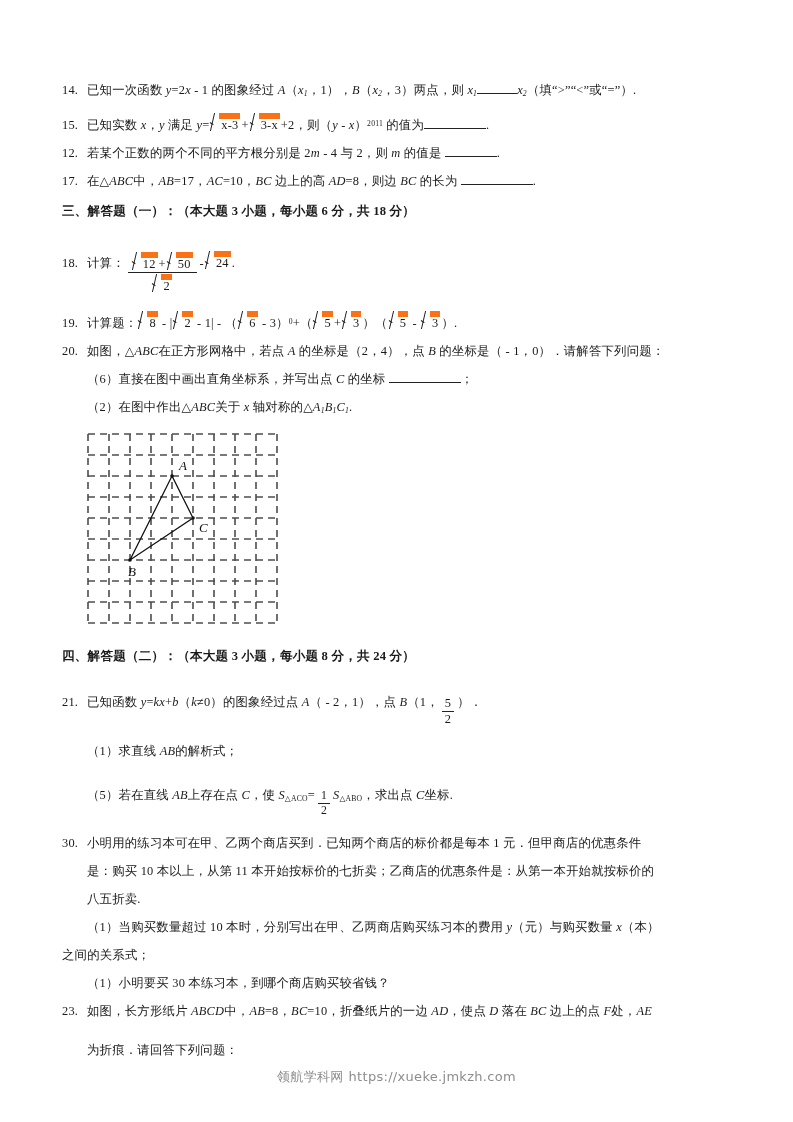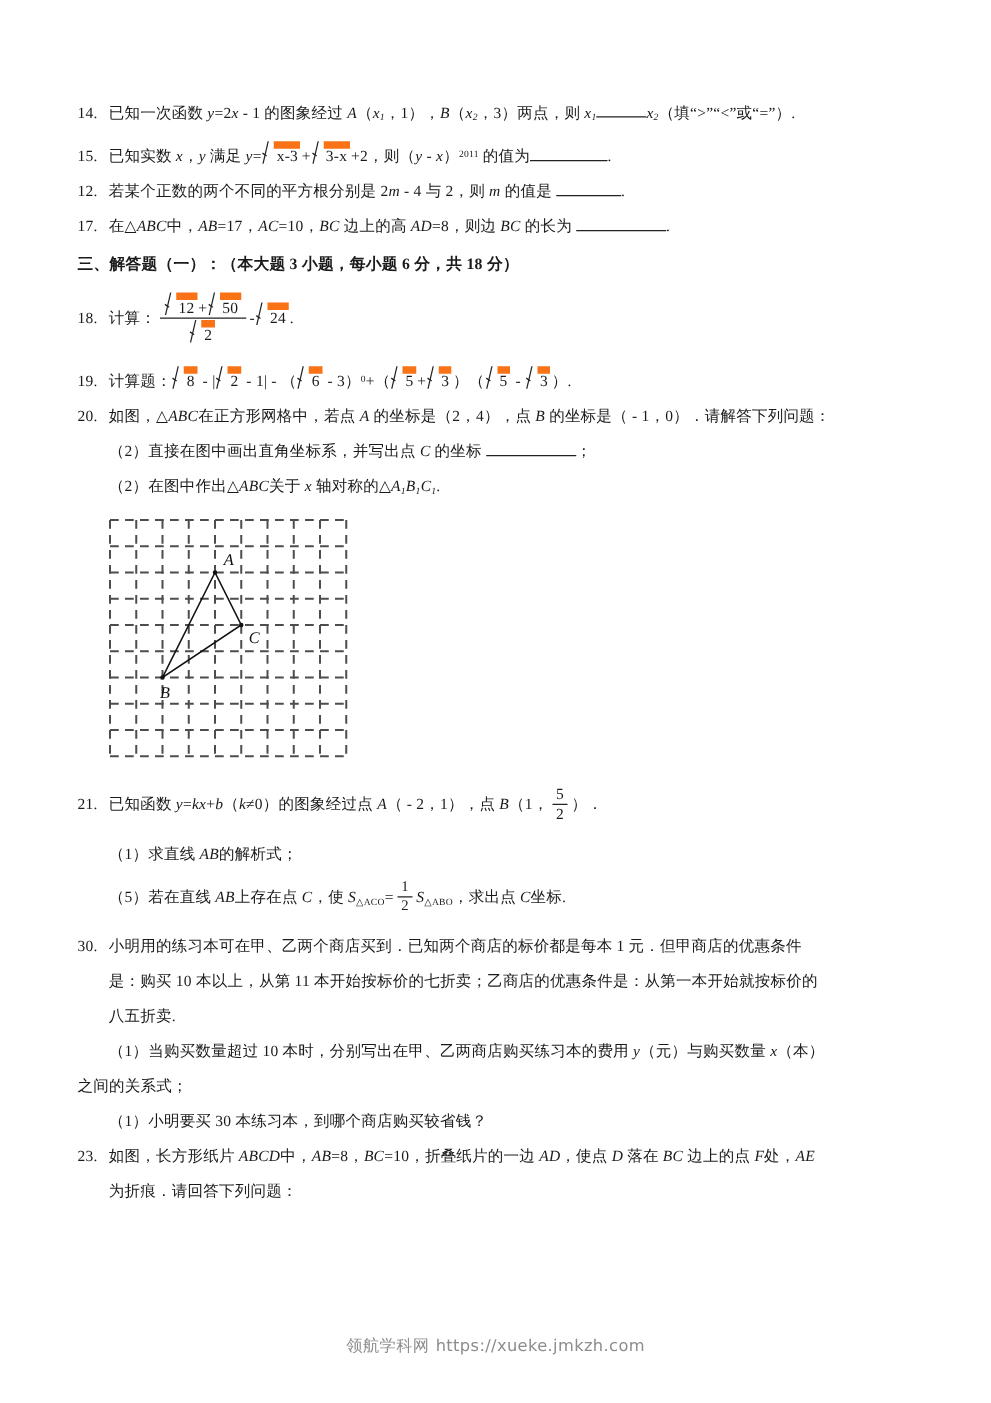--- a/index.html
+++ b/index.html
@@ -125,21 +125,21 @@
   
   .frac {
     display: inline-flex;
     flex-direction: column;
     vertical-align: middle;
     text-align: center;
     margin: 0 3px;
     position: relative;
     top: -.1em;
   }
-  .frac > .num { padding: 0 3px 1px 3px; }
+  .frac > .num { padding: 0 3px 1px 3px; margin-top: 18px; }
   .frac > .den { border-top: 1px solid #222; padding: 1px 3px 0 3px; }
 
   .frac-sm { font-size: .95em; }
 
   
   .figure-wrap {
     position: relative;
     margin: 4px 0 18px 22px;
     width: 200px;
     height: 200px;
@@ -198,21 +198,21 @@
     <div class="q">
       <span class="qnum">19.</span>
       <span class="qbody"><span>计算题：</span><span class="rad"><span class="rbody">8</span></span><span> - |</span><span class="rad"><span class="rbody">2</span></span><span> - 1| - （</span><span class="rad"><span class="rbody">6</span></span><span> - 3）</span><sup class="s">0</sup><span>+（</span><span class="rad"><span class="rbody">5</span></span><span>+</span><span class="rad"><span class="rbody">3</span></span><span>）（</span><span class="rad"><span class="rbody">5</span></span><span> - </span><span class="rad"><span class="rbody">3</span></span><span>）</span><span>.</span></span>
     </div>
 
     <div class="q">
       <span class="qnum">20.</span>
       <span class="qbody"><span>如图，△</span><i class="v">ABC</i><span>在正方形网格中，若点 </span><i class="v">A</i><span> 的坐标是（2，4），点 </span><i class="v">B</i><span> 的坐标是（ - 1，0）．请解答下列问题：</span></span>
     </div>
 
-    <div class="sub"><span>（2）直接在图中画出直角坐标系，并写出点 </span><i class="v">C</i><span> 的坐标 </span><span class="blank b-xl"></span><span>；</span></div>
+    <div class="sub"><span>（6）直接在图中画出直角坐标系，并写出点 </span><i class="v">C</i><span> 的坐标 </span><span class="blank b-xl"></span><span>；</span></div>
 
     <div class="sub"><span>（2）在图中作出△</span><i class="v">ABC</i><span>关于 </span><i class="v">x</i><span> 轴对称的△</span><i class="v">A</i><sub class="s">1</sub><i class="v">B</i><sub class="s">1</sub><i class="v">C</i><sub class="s">1</sub><span>.</span></div>
 
     <div class="figure-wrap">
       <svg width="200" height="200" viewBox="0 0 200 200">
         <g stroke="#4d4d4d" stroke-width="1.6" stroke-dasharray="7,5">
           <line x1="4" y1="4" x2="4" y2="193"></line>
           <line x1="25" y1="4" x2="25" y2="193"></line>
           <line x1="46" y1="4" x2="46" y2="193"></line>
           <line x1="67" y1="4" x2="67" y2="193"></line>
@@ -242,20 +242,21 @@
           <circle cx="109" cy="88" r="1.8"></circle>
         </g>
         <g fill="#111111" font-family="Liberation Serif, serif" font-style="italic" font-size="13">
           <text x="95" y="40">A</text>
           <text x="44" y="146">B</text>
           <text x="115" y="102">C</text>
         </g>
       </svg>
     </div>
 
+    <div class="sect">四、解答题（二）：（本大题 3 小题，每小题 8 分，共 24 分）</div>
 
     <div class="q" style="margin-bottom:18px;">
       <span class="qnum">21.</span>
       <span class="qbody"><span>已知函数 </span><i class="v">y</i><span>=</span><i class="v">k</i><i class="v">x</i><span>+</span><i class="v">b</i><span>（</span><i class="v">k</i><span>≠0）的图象经过点 </span><i class="v">A</i><span>（ - 2，1），点 </span><i class="v">B</i><span>（1，</span><span class="frac">
             <span class="num">5</span>
             <span class="den">2</span>
           </span><span>）．</span></span>
     </div>
 
     <div class="sub"><span>（1）求直线 </span><i class="v">AB</i><span>的解析式；</span></div>
@@ -269,21 +270,21 @@
       <span class="qnum">30.</span>
       <span class="qbody">小明用的练习本可在甲、乙两个商店买到．已知两个商店的标价都是每本 1 元．但甲商店的优惠条件</span>
     </div>
     <div class="plain indent-cont">是：购买 10 本以上，从第 11 本开始按标价的七折卖；乙商店的优惠条件是：从第一本开始就按标价的</div>
     <div class="plain indent-cont">八五折卖.</div>
 
     <div class="sub"><span>（1）当购买数量超过 10 本时，分别写出在甲、乙两商店购买练习本的费用 </span><i class="v">y</i><span>（元）与购买数量 </span><i class="v">x</i><span>（本）</span></div>
     <div class="plain">之间的关系式；</div>
     <div class="sub">（1）小明要买 30 本练习本，到哪个商店购买较省钱？</div>
 
-    <div class="q" style="margin-bottom:15px;">
+    <div class="q" style="margin-bottom:26px;">
       <span class="qnum">23.</span>
       <span class="qbody"><span>如图，长方形纸片 </span><i class="v">ABCD</i><span>中，</span><i class="v">AB</i><span>=8，</span><i class="v">BC</i><span>=10，折叠纸片的一边 </span><i class="v">AD</i><span>，使点 </span><i class="v">D</i><span> 落在 </span><i class="v">BC</i><span> 边上的点 </span><i class="v">F</i><span>处，</span><i class="v">AE</i></span>
     </div>
     <div class="plain indent-cont">为折痕．请回答下列问题：</div>
 
   </div>
 
   <div class="footer">
     <span class="site">领航学科网</span><span>https://xueke.jmkzh.com</span>
   </div>

